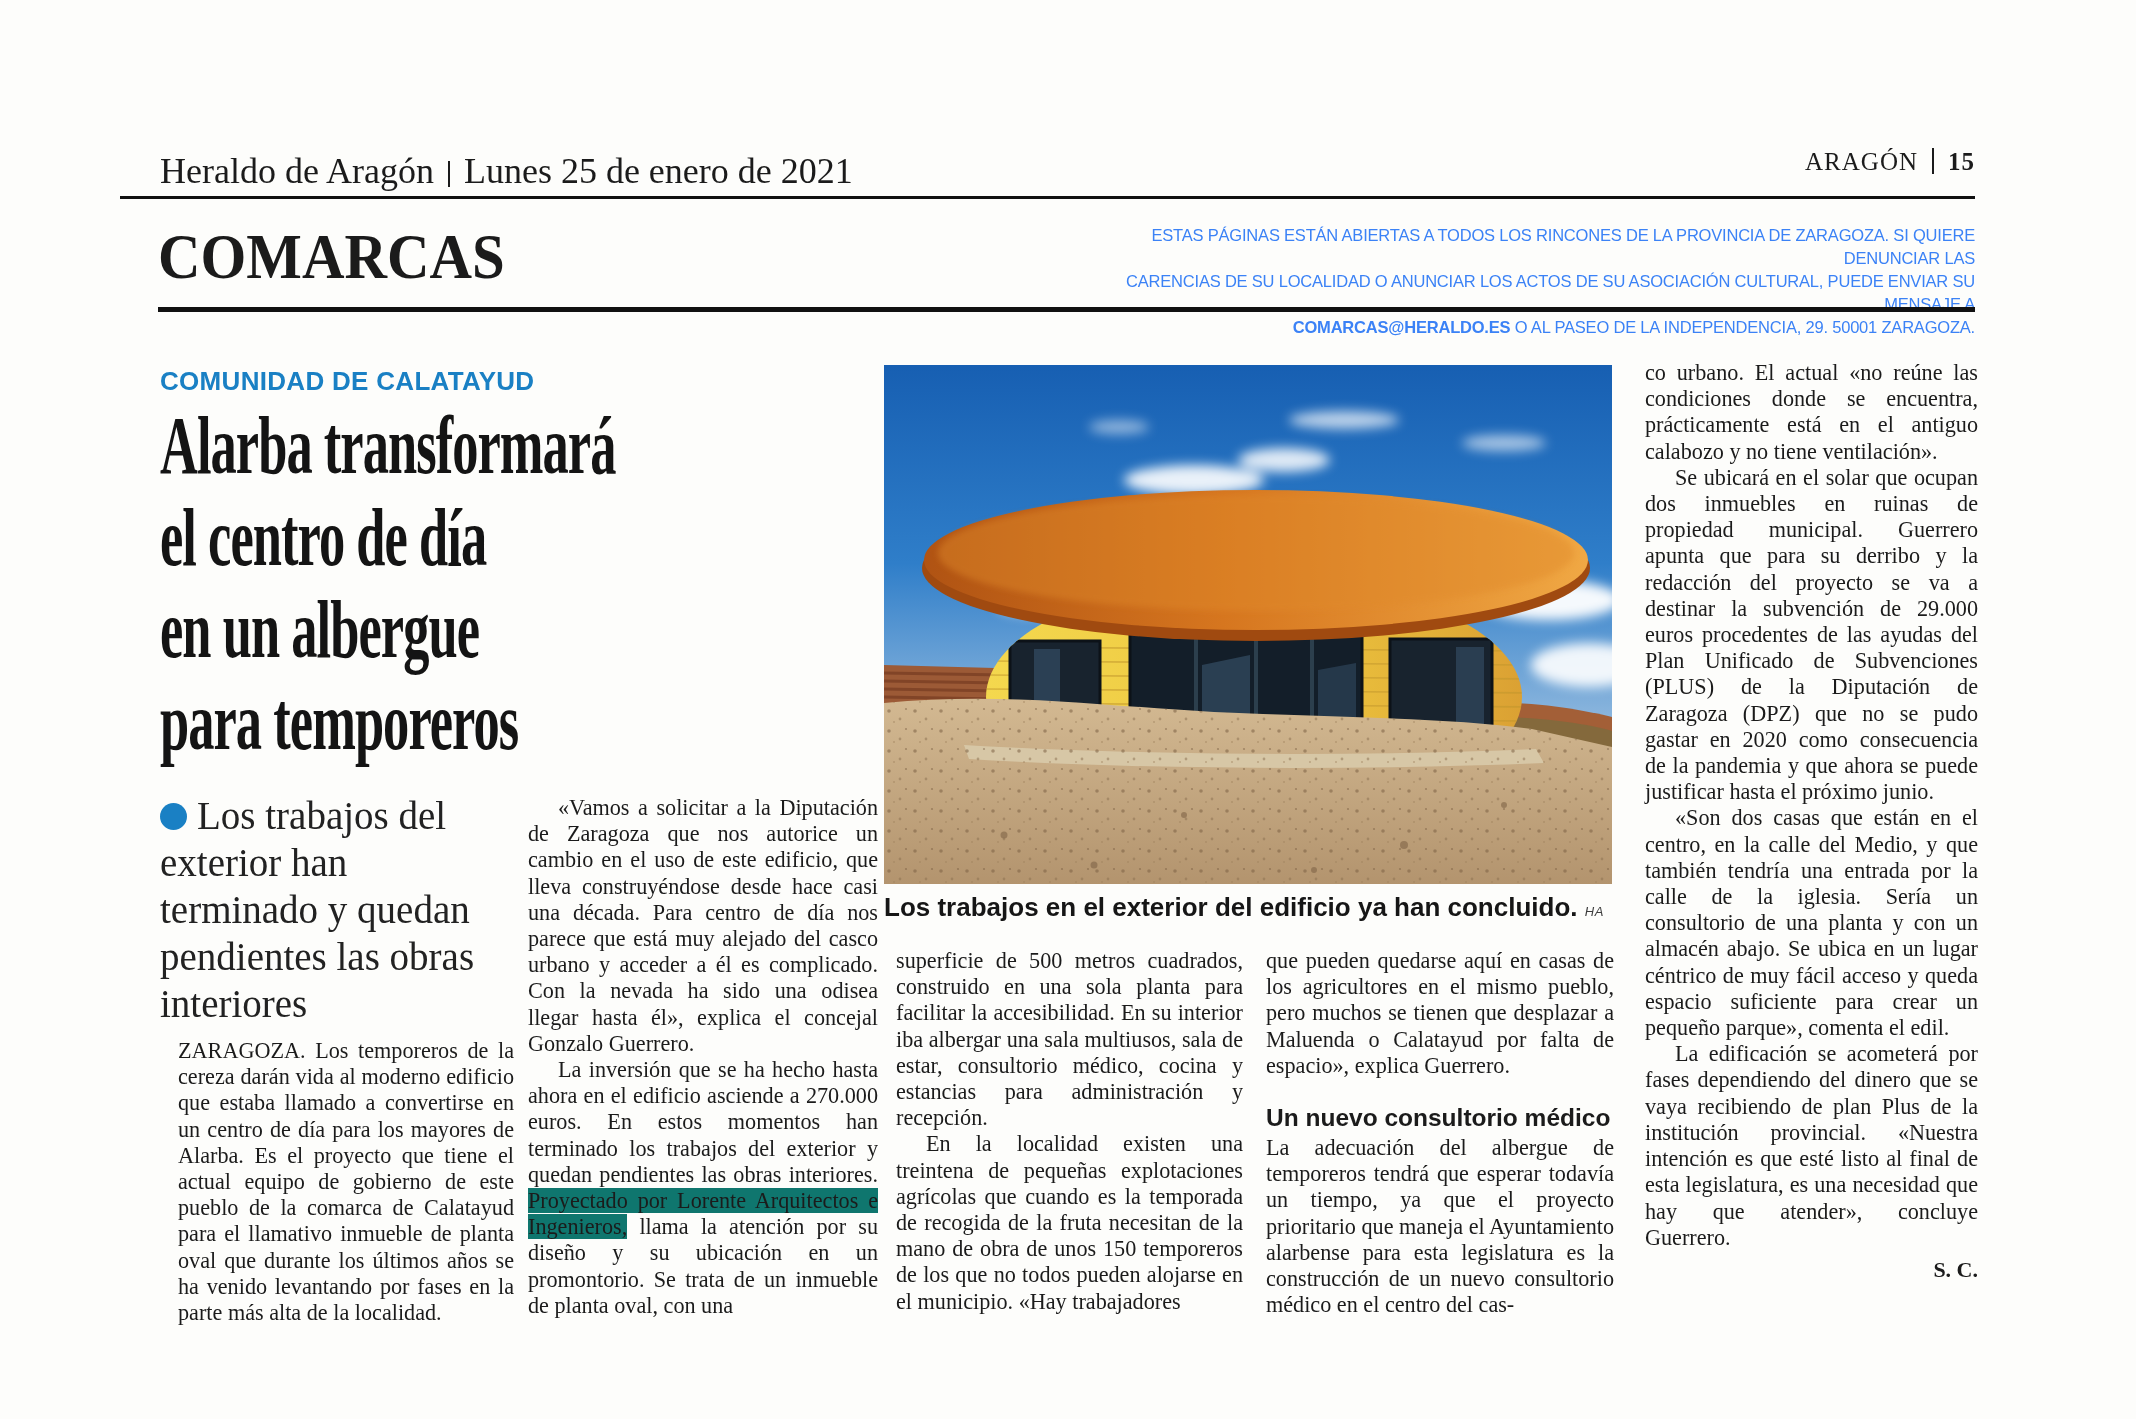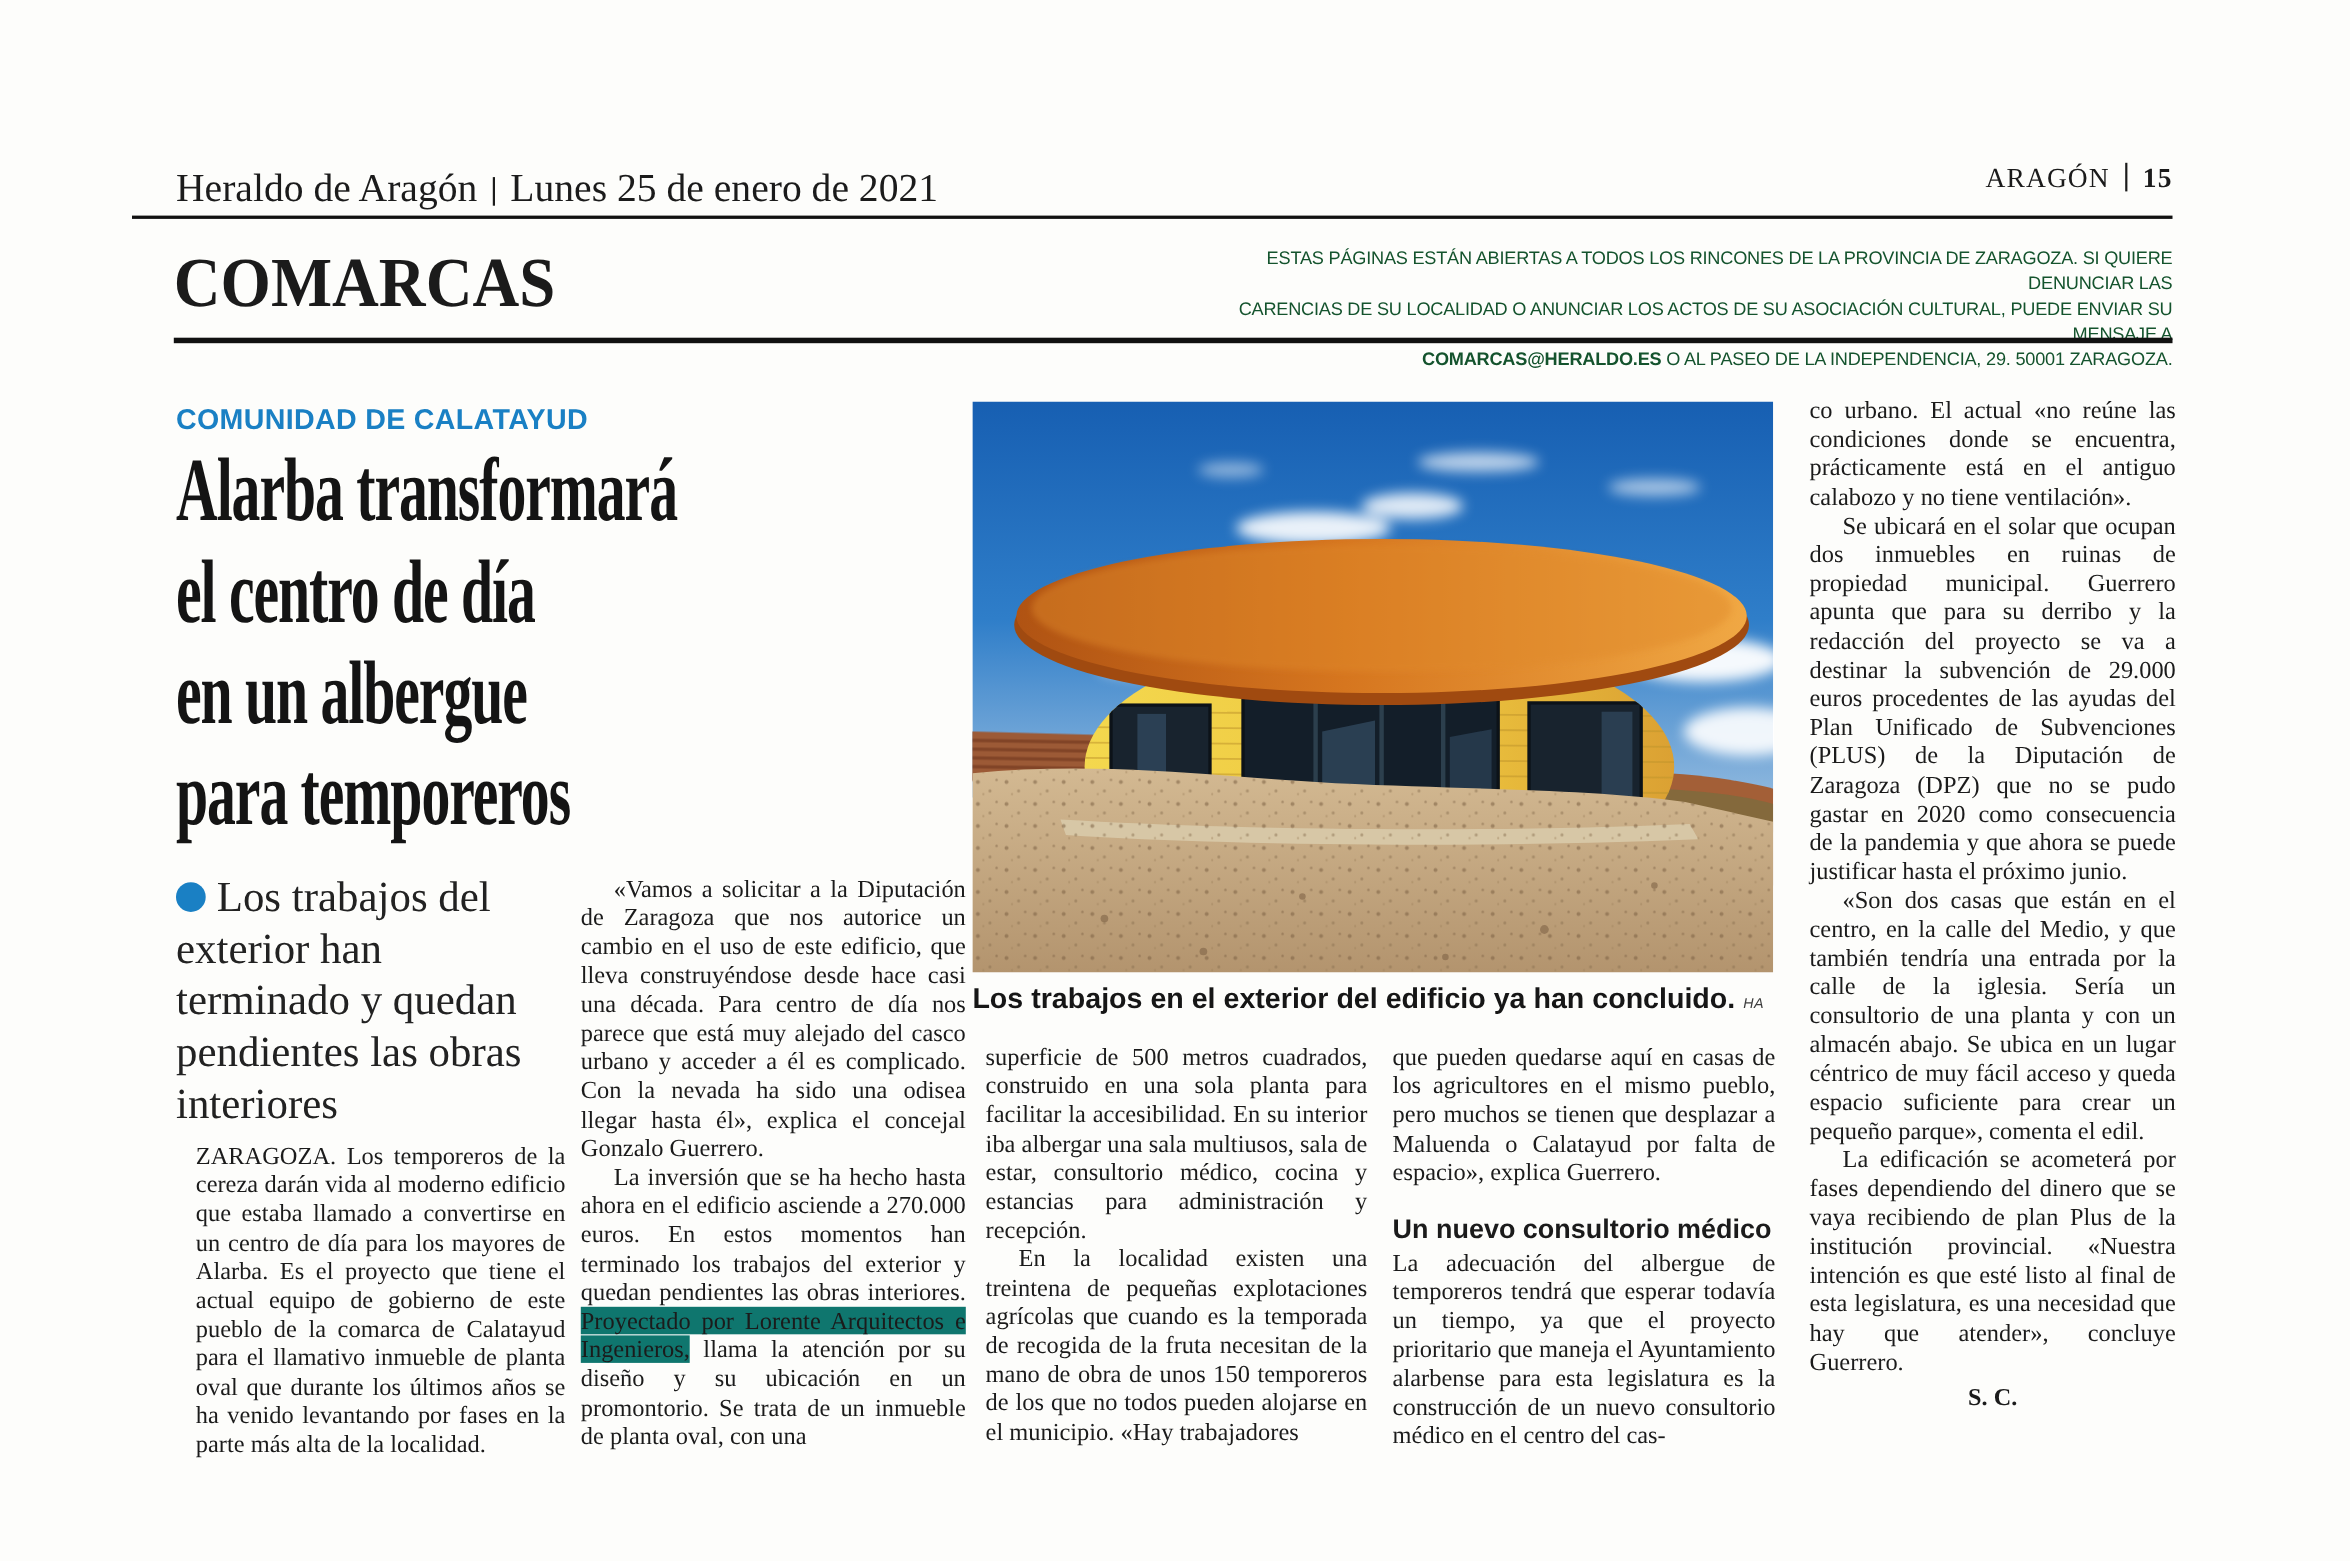--- a/index.html
+++ b/index.html
@@ -12,39 +12,39 @@
   .hdr-sep{display:inline-block;width:2px;height:26px;background:#1b1b1b;margin:0 14px;vertical-align:-4px;}
   .hdr-right{right:161px;top:148px;font-size:25px;white-space:nowrap;letter-spacing:1px;}
   .hdr-right b{font-weight:bold;}
   .rule-thin{left:120px;right:161px;top:196px;height:3px;background:#111;}
   .rule-thick{left:158px;right:161px;top:307px;height:5px;background:#111;}
 
   .masthead{left:158px;top:220px;font-size:64px;font-weight:bold;letter-spacing:0px;
             transform:scaleX(.92);transform-origin:0 0;}
   .infoblock{right:161px;top:224px;width:920px;text-align:right;
              font-family:"Liberation Sans", sans-serif;font-size:16.5px;line-height:23px;
-             letter-spacing:-0.2px;color:#14532d;}
+             letter-spacing:-0.2px;color:#3b82f6;}
   .infoblock b{font-weight:bold;}
 
   
   .kicker{left:160px;top:366px;font-family:"Liberation Sans", sans-serif;font-weight:bold;
           font-size:26px;letter-spacing:.3px;}
   .headline{left:160px;top:400px;width:830px;font-weight:bold;font-size:82px;line-height:92px;
             letter-spacing:-1.5px;color:#141414;transform:scaleX(.64);transform-origin:0 0;
             white-space:nowrap;}
   .standfirst{left:160px;top:792px;width:338px;font-size:39px;line-height:47px;color:#222;}
   .bullet{display:inline-block;width:27px;height:27px;border-radius:50%;margin-right:10px;
           vertical-align:-1px;}
 
   .col{font-size:22.2px;line-height:26.2px;text-align:justify;}
   .col p{margin:0;}
   .col p.indent{text-indent:30px;}
   .col .subhead{font-family:"Liberation Sans", sans-serif;font-weight:bold;font-size:24.5px;
                 margin:25px 0 3px 0;text-align:left;line-height:28px;}
-  .col .byline{text-align:center;font-weight:bold;margin-top:6px;font-size:22px;}
+  .col .byline{text-align:right;font-weight:bold;margin-top:6px;font-size:22px;}
   .hl{background:#0f766e;}
 
   .col1{left:178px;top:1038px;width:336px;}
   .col2{left:528px;top:795px;width:350px;}
   .col3{left:896px;top:948px;width:347px;}
   .col4{left:1266px;top:948px;width:348px;}
   .col5{left:1645px;top:360px;width:333px;}
 
   .photo{left:884px;top:365px;width:728px;height:519px;}
   .caption{left:884px;top:892px;width:730px;font-family:"Liberation Sans", sans-serif;

